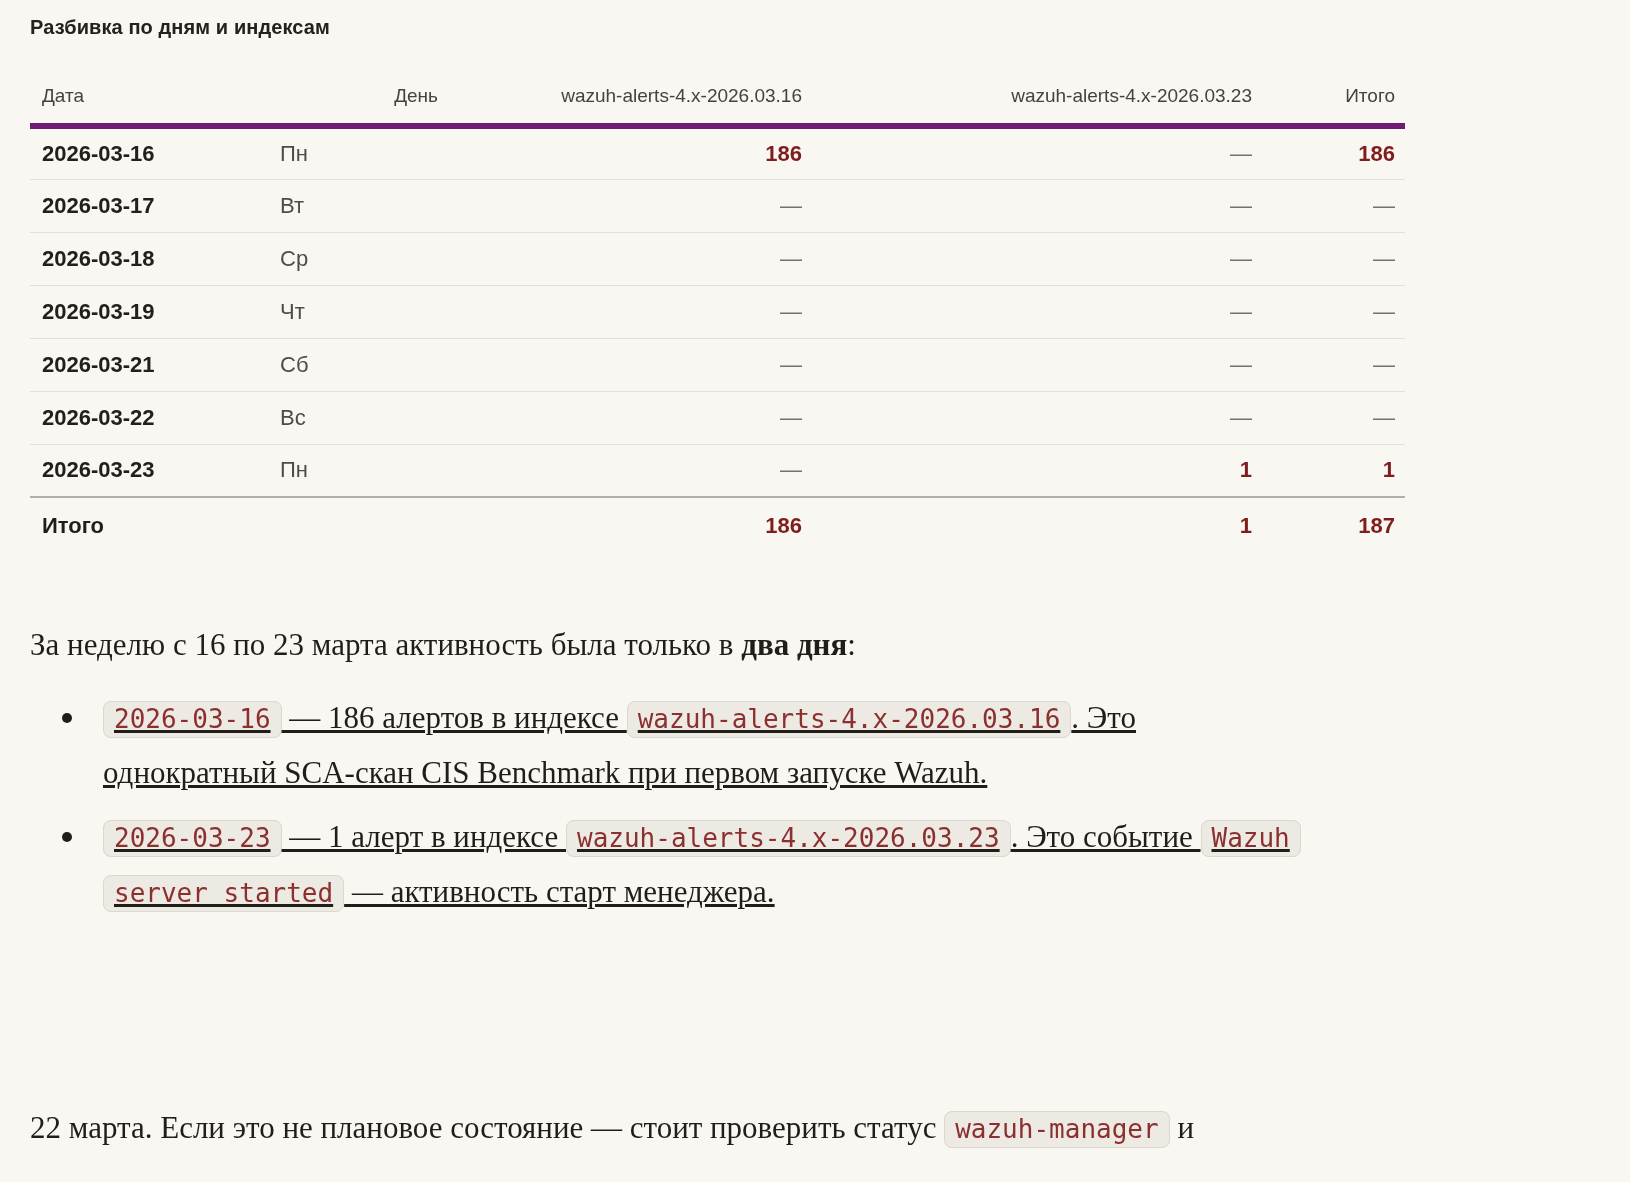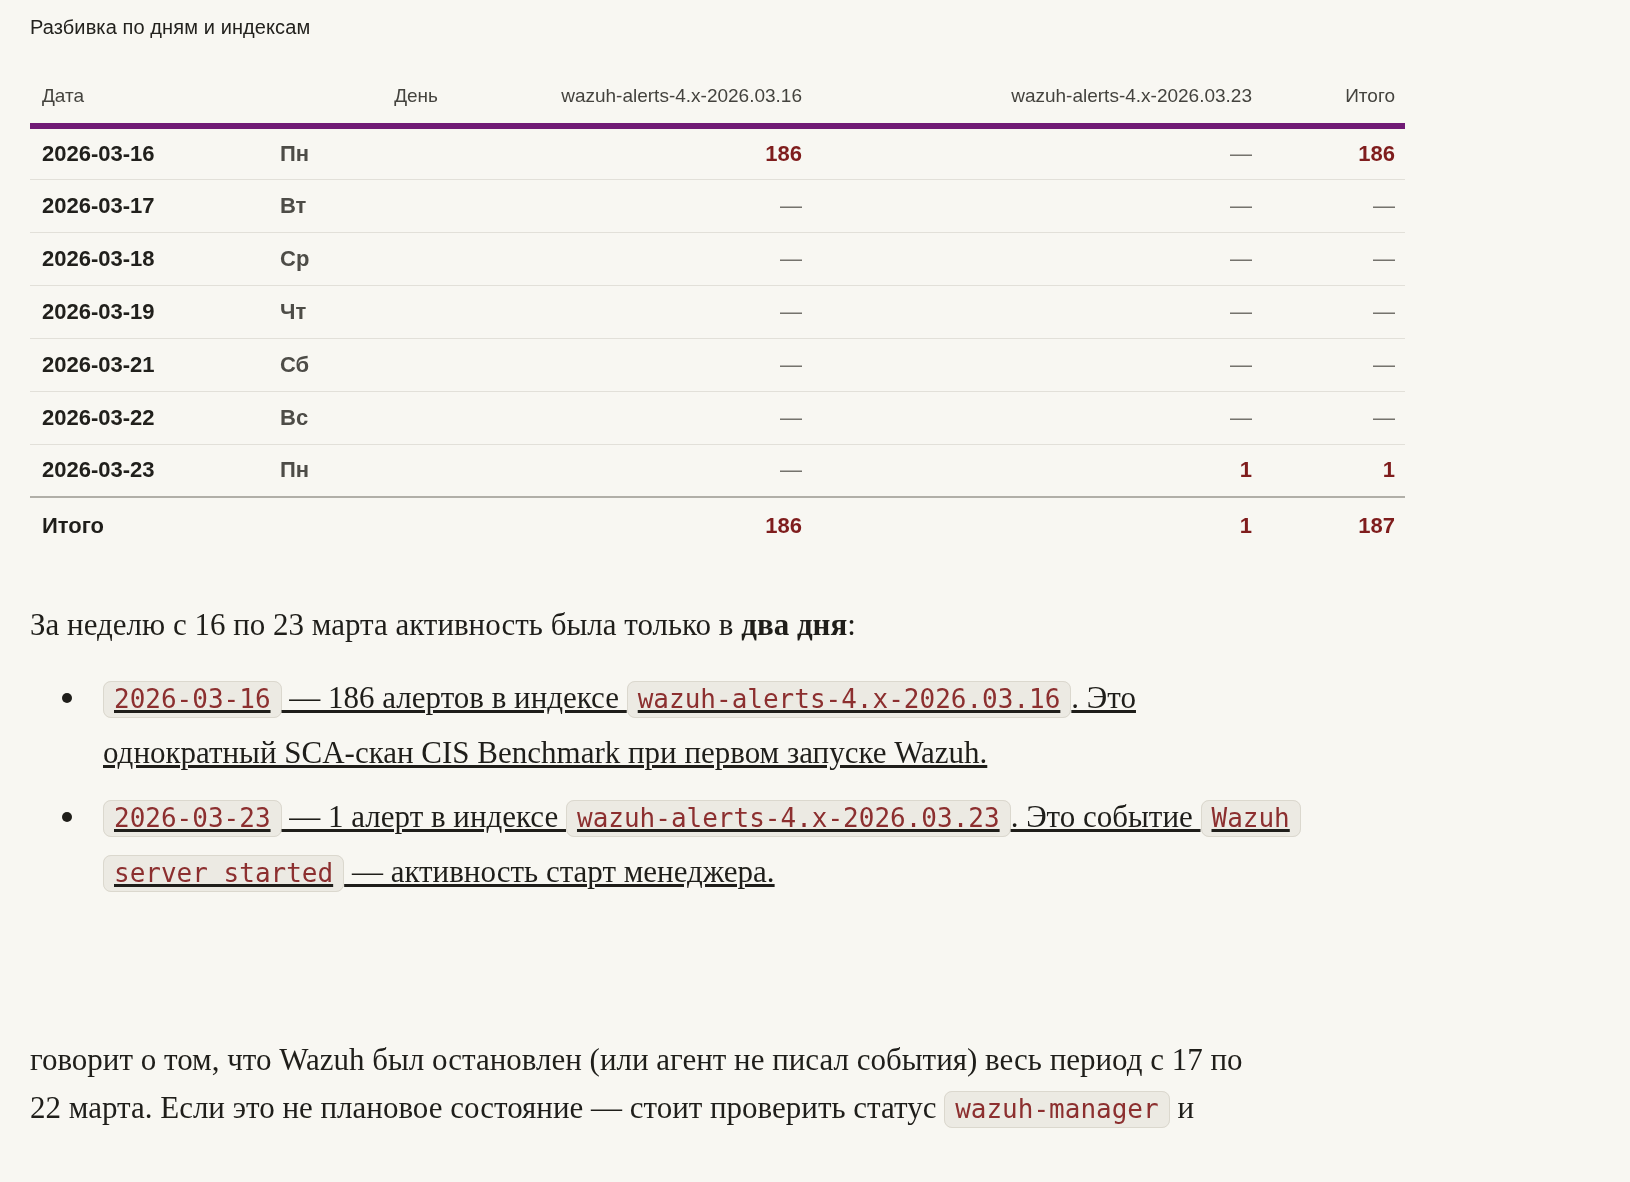--- a/index.html
+++ b/index.html
@@ -9,21 +9,21 @@
     height: 1182px;
     background: #F8F7F2;
     color: #1F1E1A;
     font-family: "Liberation Sans", sans-serif;
     overflow: hidden;
   }
   main { padding: 16px 30px 0 30px; }
 
   .section-title {
     font-size: 20px;
-    font-weight: 400;
+    font-weight: 700;
     color: #23221E;
     letter-spacing: 0.1px;
   }
 
   table.breakdown {
     margin-top: 20px;
     border-collapse: collapse;
     table-layout: fixed;
     width: 1375px;
     font-size: 22px;
@@ -37,36 +37,36 @@
     white-space: nowrap;
   }
   th.c-date-h { text-align: left; padding-left: 12px; }
   th.c-day-h  { text-align: right; padding-left: 2px; }
   th.c-num-h  { text-align: right; padding-right: 10px; }
 
   tbody tr { border-bottom: 1px solid #E2E0D9; }
   tbody tr:last-child { border-bottom: 2px solid #B1AFA8; }
   td { height: 53px; vertical-align: middle; white-space: nowrap; }
   td.c-date { font-weight: 700; color: #21201C; padding-left: 12px; }
-  td.c-day  { color: #4D4C47; padding-left: 2px; font-weight: bold; }
+  td.c-day  { color: #4D4C47; padding-left: 2px; }
   td.c-num  { text-align: right; font-weight: 700; color: #7f1d1d; padding-right: 10px; }
   td.c-num.dash { font-weight: 400; color: #75736D; }
   tfoot td { height: 56px; font-weight: 700; }
   tfoot td.f-label { padding-left: 12px; text-align: left; }
   tfoot td.c-num { padding-right: 10px; }
 
   .para {
     font-family: "Liberation Serif", serif;
     font-size: 31px;
     line-height: 48px;
     color: #1F1E1A;
     margin: 0;
     max-width: 1380px;
   }
-  .para-intro { margin-top: 48px; }
+  .para-intro { margin-top: 68px; }
   .para-conclusion { margin-top: 88px; }
 
   ul.bullets {
     list-style: none;
     margin: 22px 0 0 0;
     padding: 0;
     text-decoration: underline;
   }
   ul.bullets li {
     position: relative;
@@ -186,15 +186,15 @@
     </tfoot>
   </table>
 
   <p class="para para-intro"><span>За неделю с 16 по 23 марта активность была только в </span><strong>два дня</strong><span>:</span></p>
 
   <ul class="bullets">
     <li><code class="chip">2026-03-16</code><span> — 186 алертов в индексе </span><code class="chip">wazuh-alerts-4.x-2026.03.16</code><span>. Это</span><br><span>однократный SCA-скан CIS Benchmark при первом запуске Wazuh.</span></li>
     <li><code class="chip">2026-03-23</code><span> — 1 алерт в индексе </span><code class="chip">wazuh-alerts-4.x-2026.03.23</code><span>. Это событие </span><code class="chip">Wazuh</code><br><code class="chip">server started</code><span> — активность старт менеджера.</span></li>
   </ul>
 
-  <p class="para para-conclusion"><br><span>говорит о том, что Wazuh был остановлен (или агент не писал события) весь период с 17 по</span><br><span>22 марта. Если это не плановое состояние — стоит проверить статус </span><code class="chip">wazuh-manager</code><span> и</span><br></p>
+  <p class="para para-conclusion"><br><br><span>22 марта. Если это не плановое состояние — стоит проверить статус </span><code class="chip">wazuh-manager</code><span> и</span><br></p>
 
 </main>
 
 </body></html>

